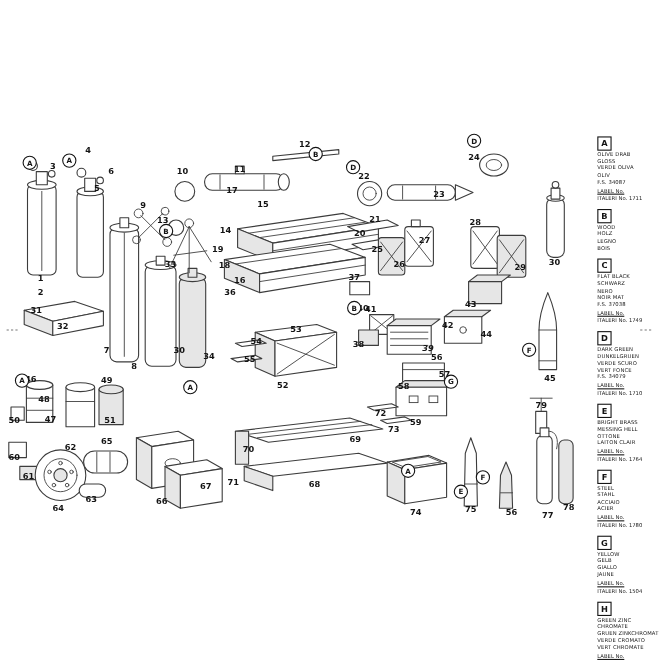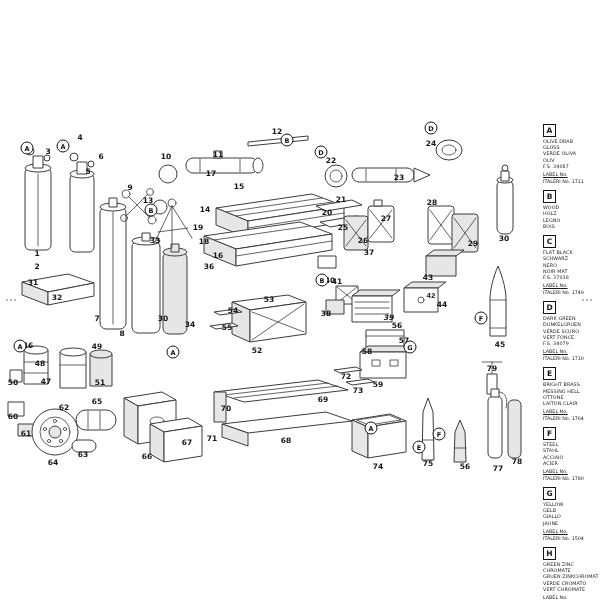--- a/index.html
+++ b/index.html
@@ -320,26 +320,26 @@
       <span class="part-num" style="left: 386px; top: 218px;">27</span>
       <span class="part-num" style="left: 432px; top: 202px;">28</span>
       <span class="part-num" style="left: 473px; top: 243px;">29</span>
       <span class="part-num" style="left: 504px; top: 238px;">30</span>
       <span class="part-num" style="left: 33px; top: 282px;">31</span>
       <span class="part-num" style="left: 33px; top: 297px; padding-left: 48px;">32</span>
       <span class="part-num" style="left: 155px; top: 240px;">33</span>
       <span class="part-num" style="left: 190px; top: 324px;">34</span>
       <span class="part-num" style="left: 163px; top: 318px;">30</span>
       <span class="part-num" style="left: 209px; top: 266px;">36</span>
-      <span class="part-num" style="left: 322px; top: 252px; margin-left: 47px;">37</span>
+      <span class="part-num" style="left: 322px; top: 252px;">37</span>
       <span class="part-num" style="left: 326px; top: 313px;">38</span>
       <span class="part-num" style="left: 389px; top: 317px; font-style: italic;">39</span>
       <span class="part-num" style="left: 330px; top: 280px;">40</span>
       <span class="part-num" style="left: 337px; top: 281px; text-align: center;">41</span>
-      <span class="part-num" style="left: 431px; top: 296px; font-family: Liberation Mono, monospace;">42</span>
+      <span class="part-num" style="left: 407px; top: 296px;">42</span>
       <span class="part-num" style="left: 428px; top: 277px;">43</span>
       <span class="part-num" style="left: 442px; top: 304px;">44</span>
       <span class="part-num" style="left: 500px; top: 344px;">45</span>
       <span class="part-num" style="left: 28px; top: 345px;">46</span>
       <span class="part-num" style="left: 46px; top: 381px;">47</span>
       <span class="part-num" style="left: 40px; top: 363px;">48</span>
       <span class="part-num" style="left: 97px; top: 346px;">49</span>
       <span class="part-num" style="left: 13px; top: 382px;">50</span>
       <span class="part-num" style="left: 100px; top: 382px;">51</span>
       <span class="part-num" style="left: 257px; top: 350px;">52</span>

